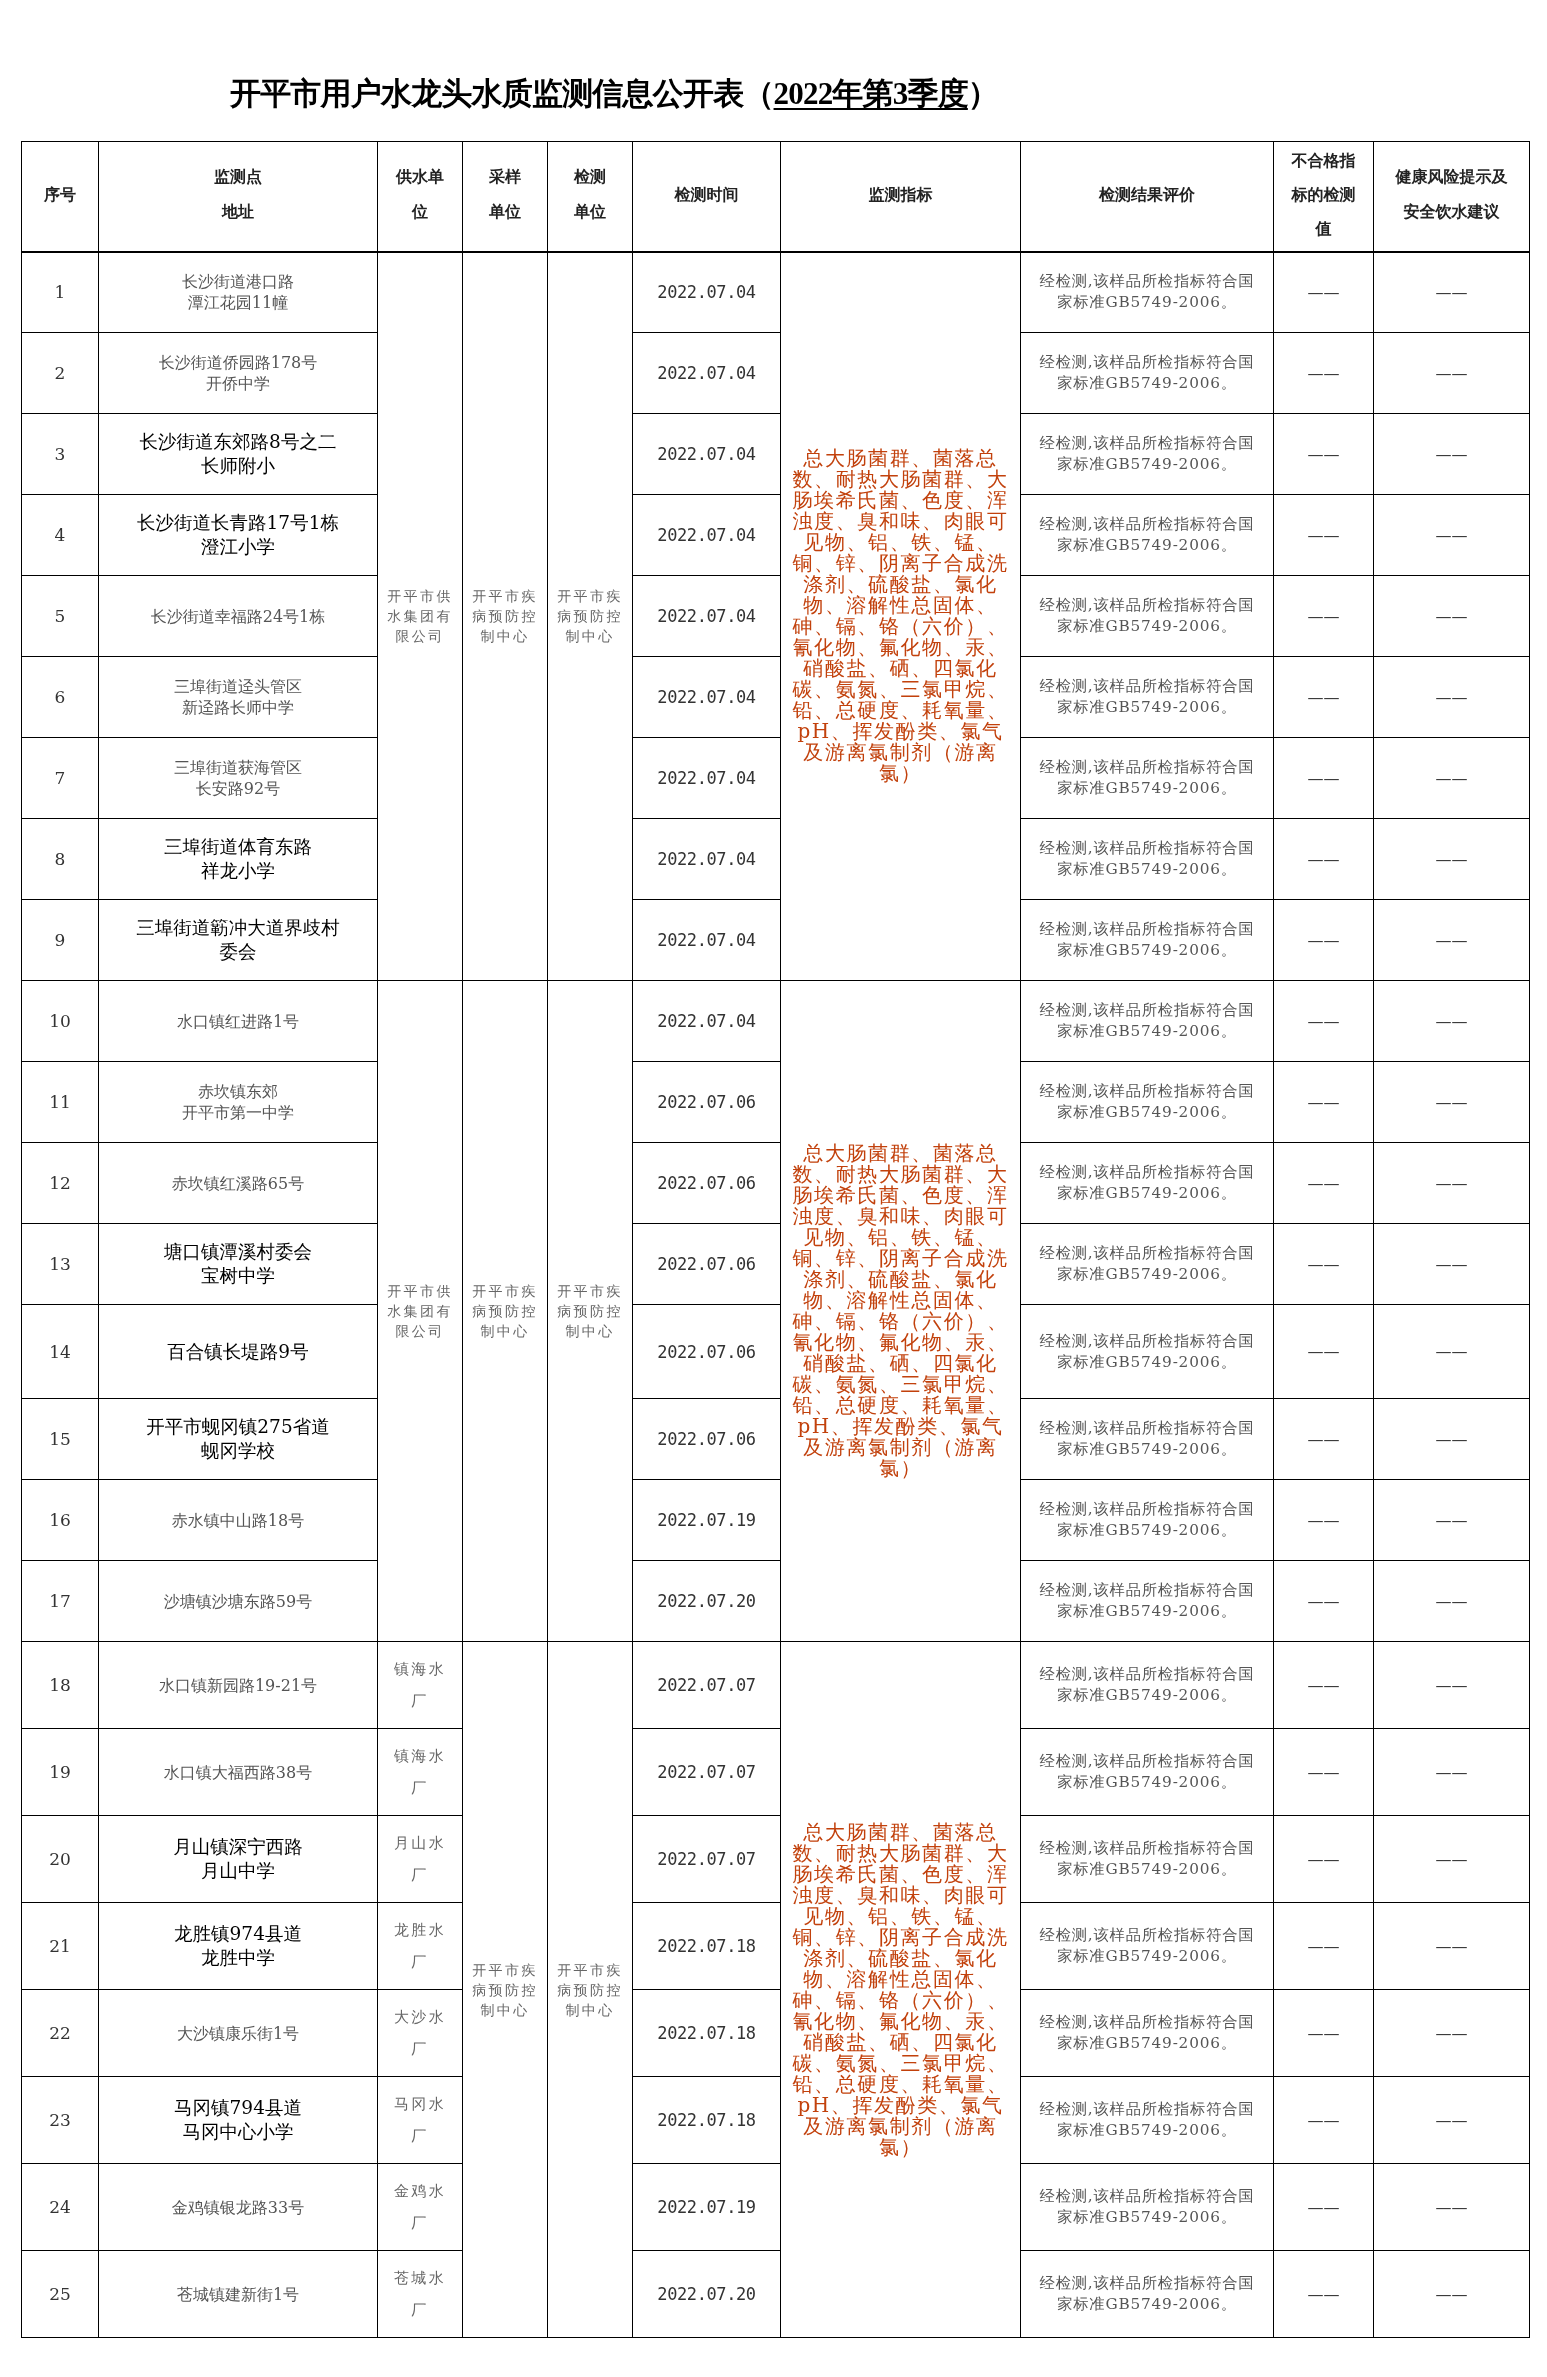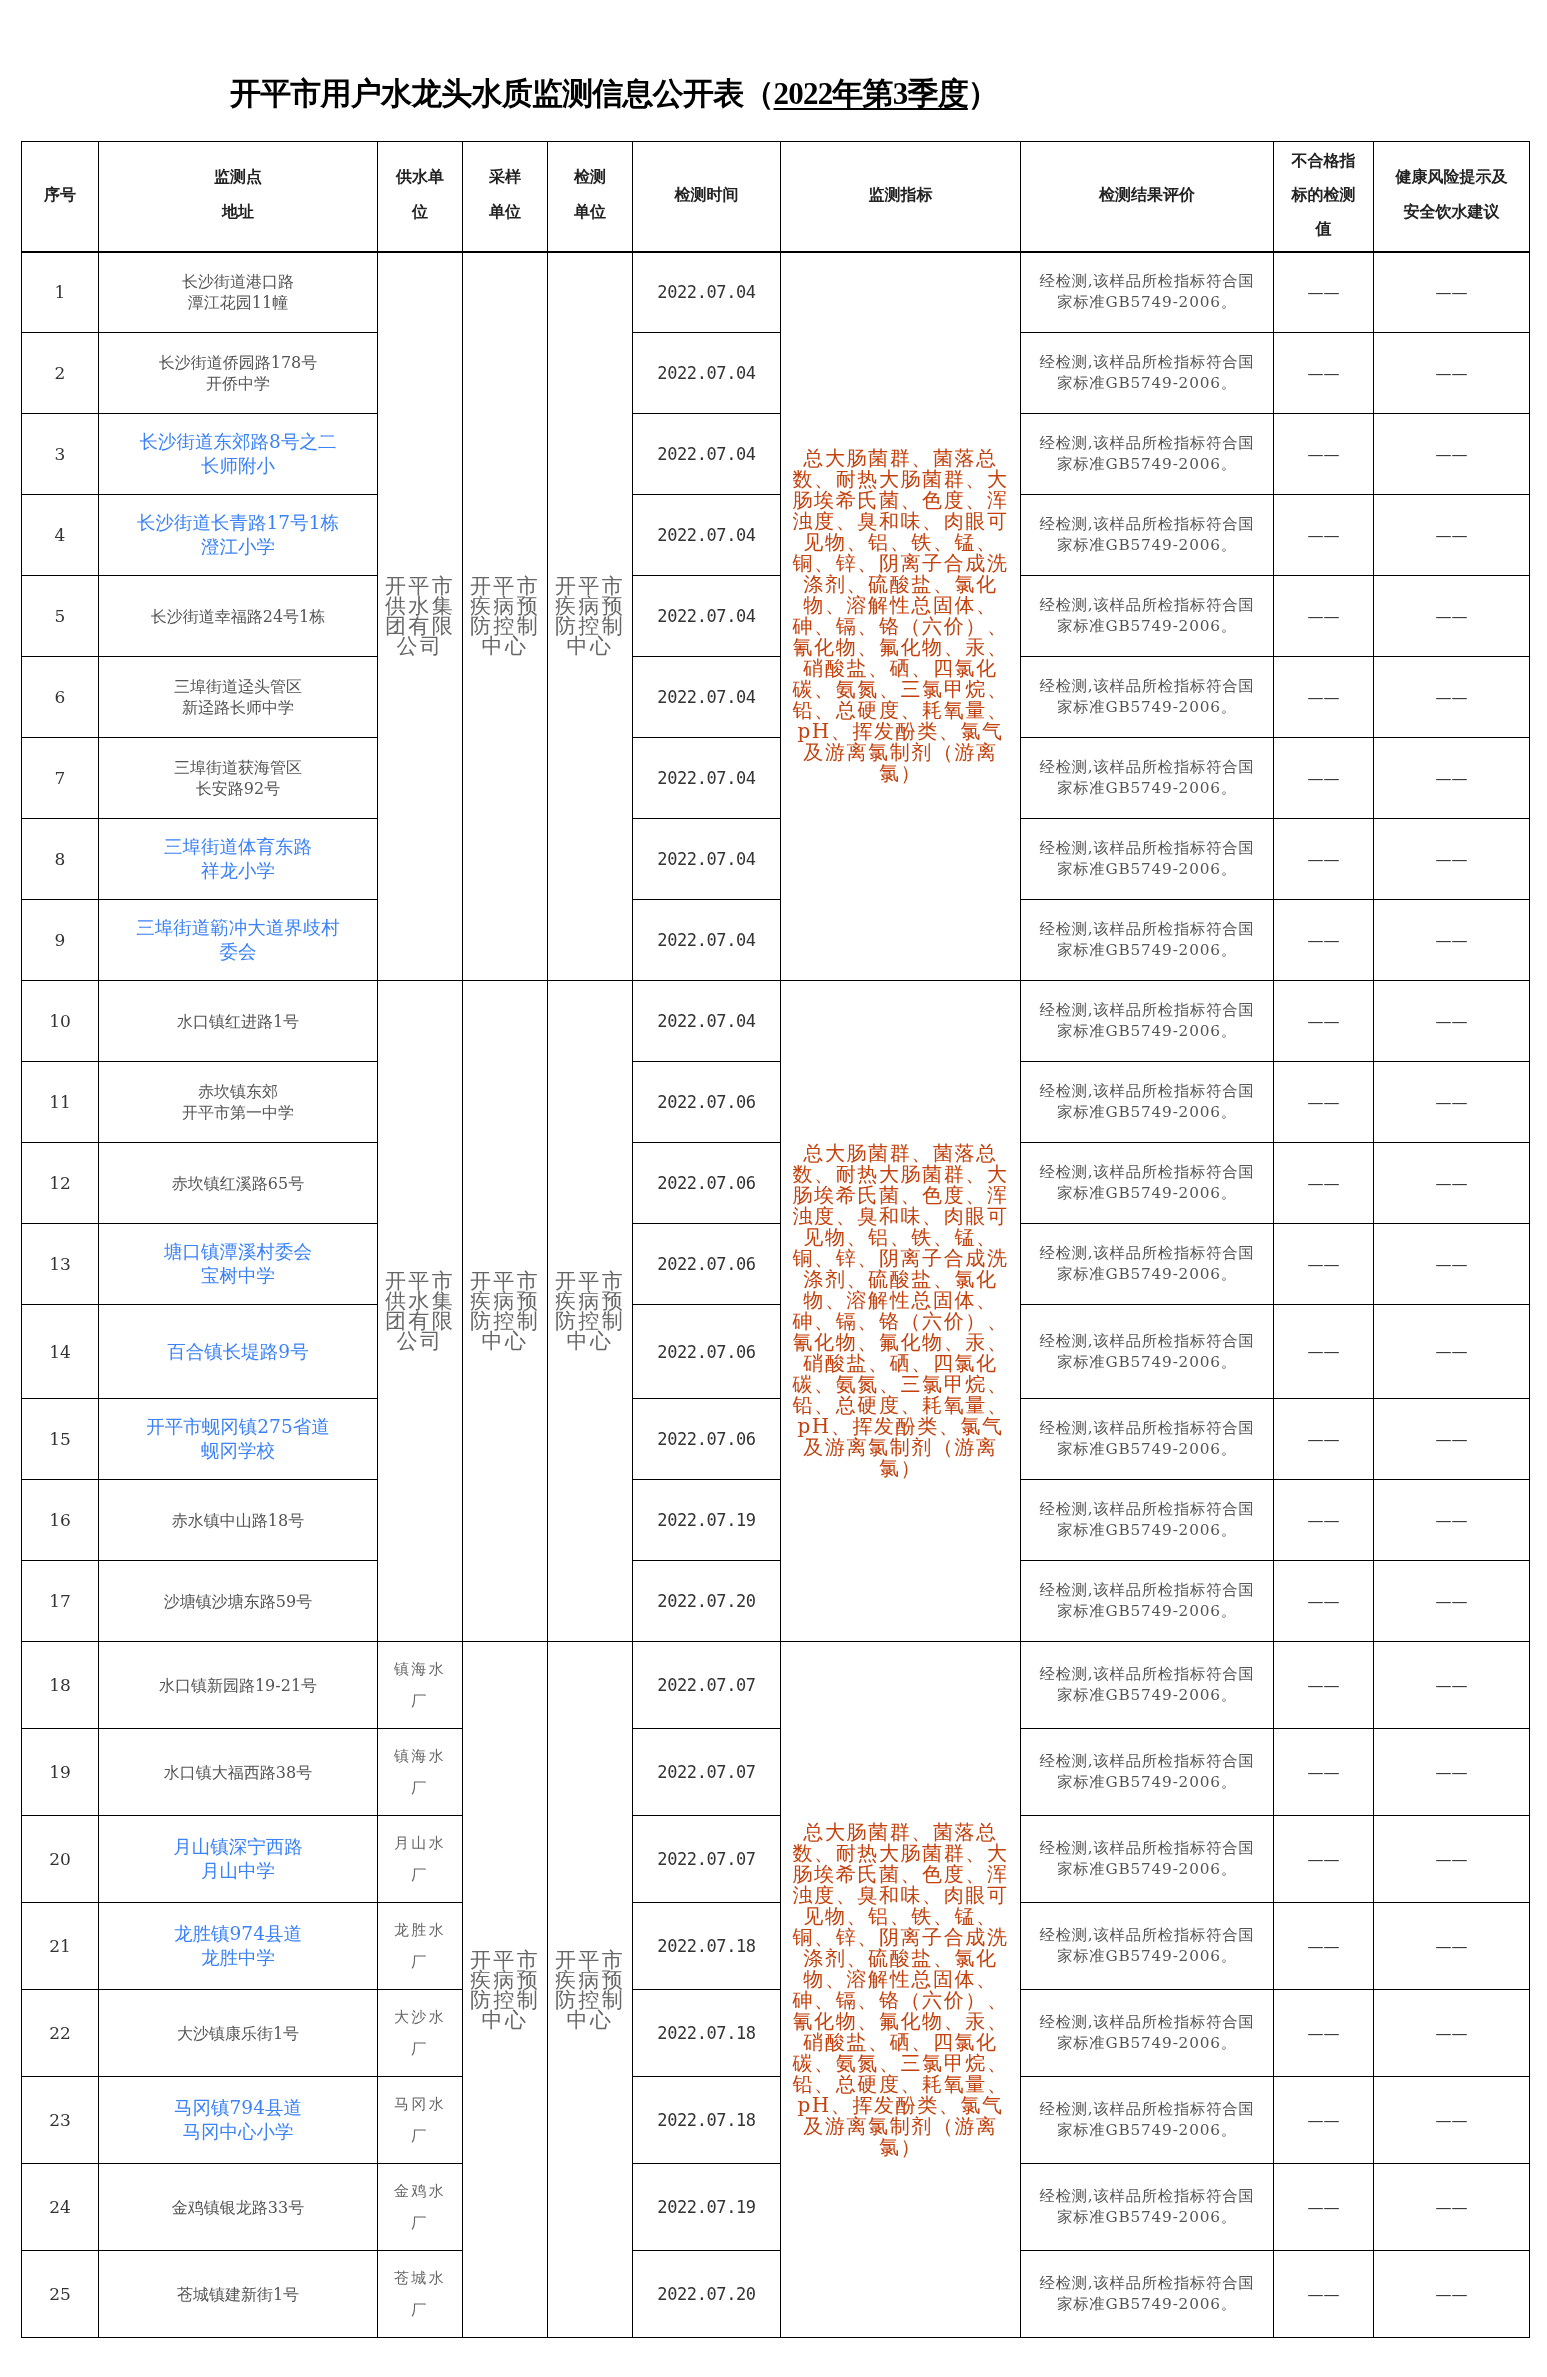--- a/index.html
+++ b/index.html
@@ -18,22 +18,22 @@
     border: 1.6px solid #000; text-align: center; vertical-align: middle; padding: 0 3.2px;
     font-weight: normal; overflow: hidden;
   }
   table.grid thead th {
     color: #222; font-size: 16px; line-height: 35px; font-weight: bold;
     border-bottom: 2.4px solid #000; font-family: Liberation Mono, monospace;
   }
   table.grid th.tight { line-height: 34px; }
   .seq { font-size: 17px; color: #333; }
   .addr { font-size: 16px; line-height: 21px; color: #555; }
-  .addr.big { font-size: 18.5px; line-height: 24px; color: #3b82f6; }
-  .unit { font-size: 21px; line-height: 20px; color: #666; letter-spacing: 2.4px; padding: 0 6.4px !important; }
+  .addr.big { font-size: 18.5px; line-height: 24px; color: #000000; }
+  .unit { font-size: 14px; line-height: 20px; color: #666; letter-spacing: 2.4px; padding: 0 6.4px !important; }
   .plant { font-size: 15px; line-height: 32px; color: #666; letter-spacing: 2.4px; }
   .date { font-size: 17px; color: #333; font-family: "DejaVu Sans Mono", "Liberation Mono", monospace; letter-spacing: -0.4px; }
   .ind { font-size: 20px; line-height: 21px; color: #c2410c; padding: 0 11.3px !important; letter-spacing: 1.6px; text-align: center; }
   .res { font-size: 15.3px; line-height: 21px; color: #555; padding: 0 14.5px !important; text-align: left; letter-spacing: 0.8px; }
   .dash { font-size: 16px; color: #333; }
   .hdr-multi span { display: block; }
 </style>
 </head>
 <body>
 

